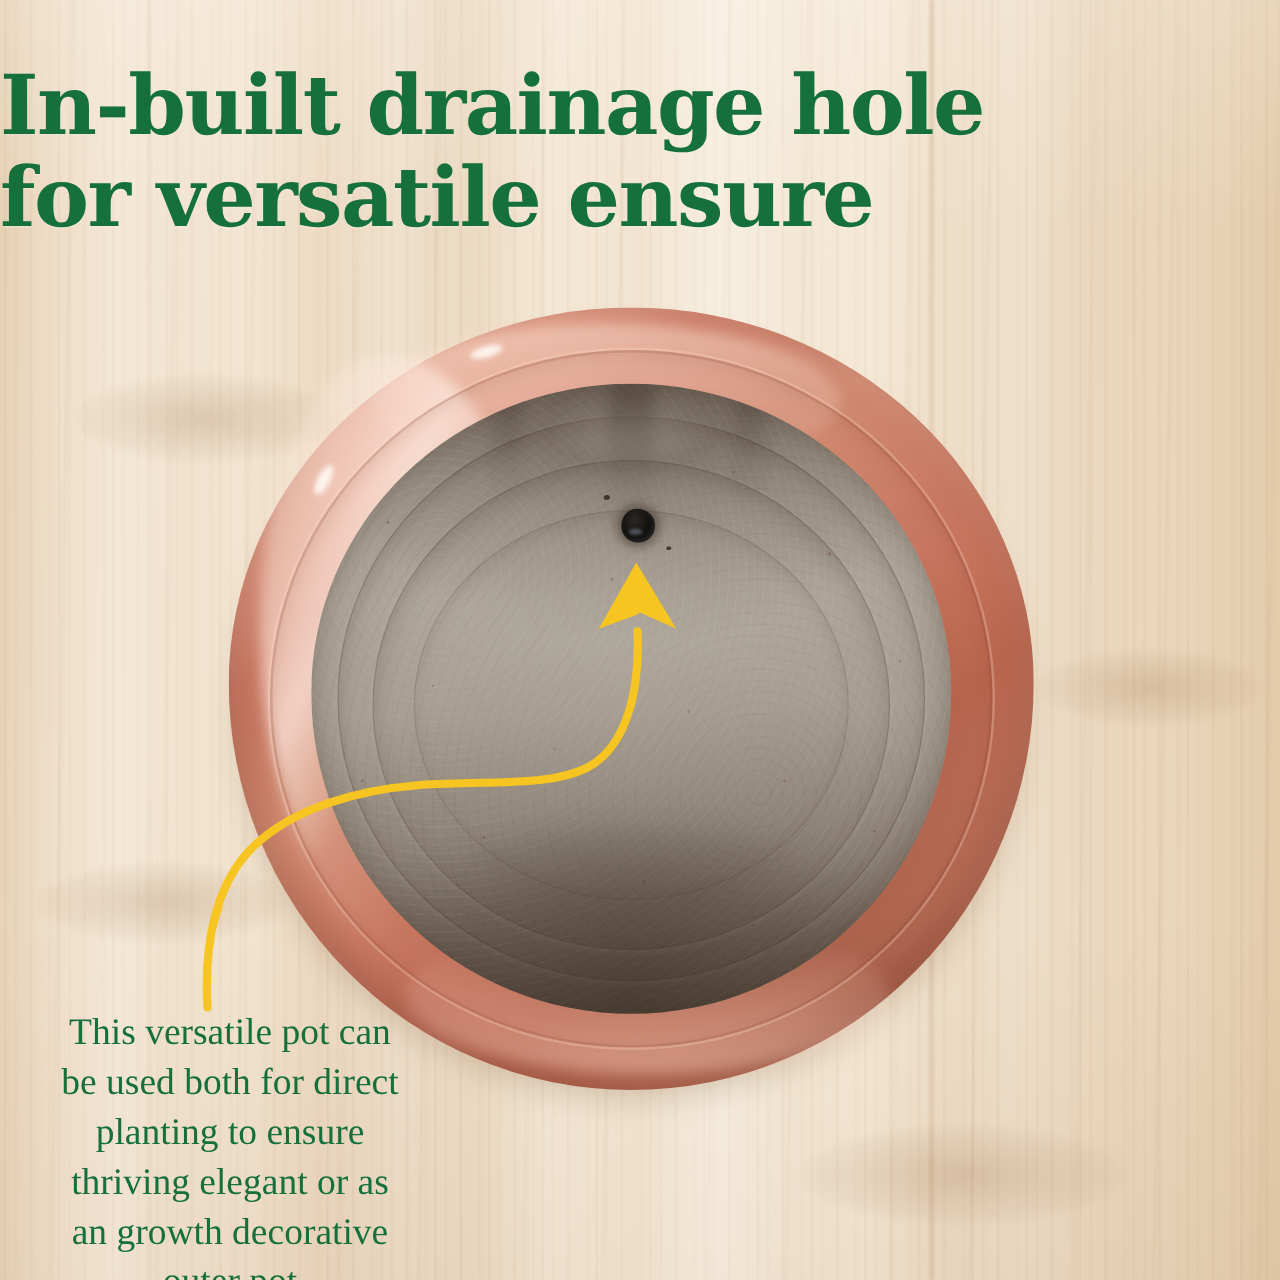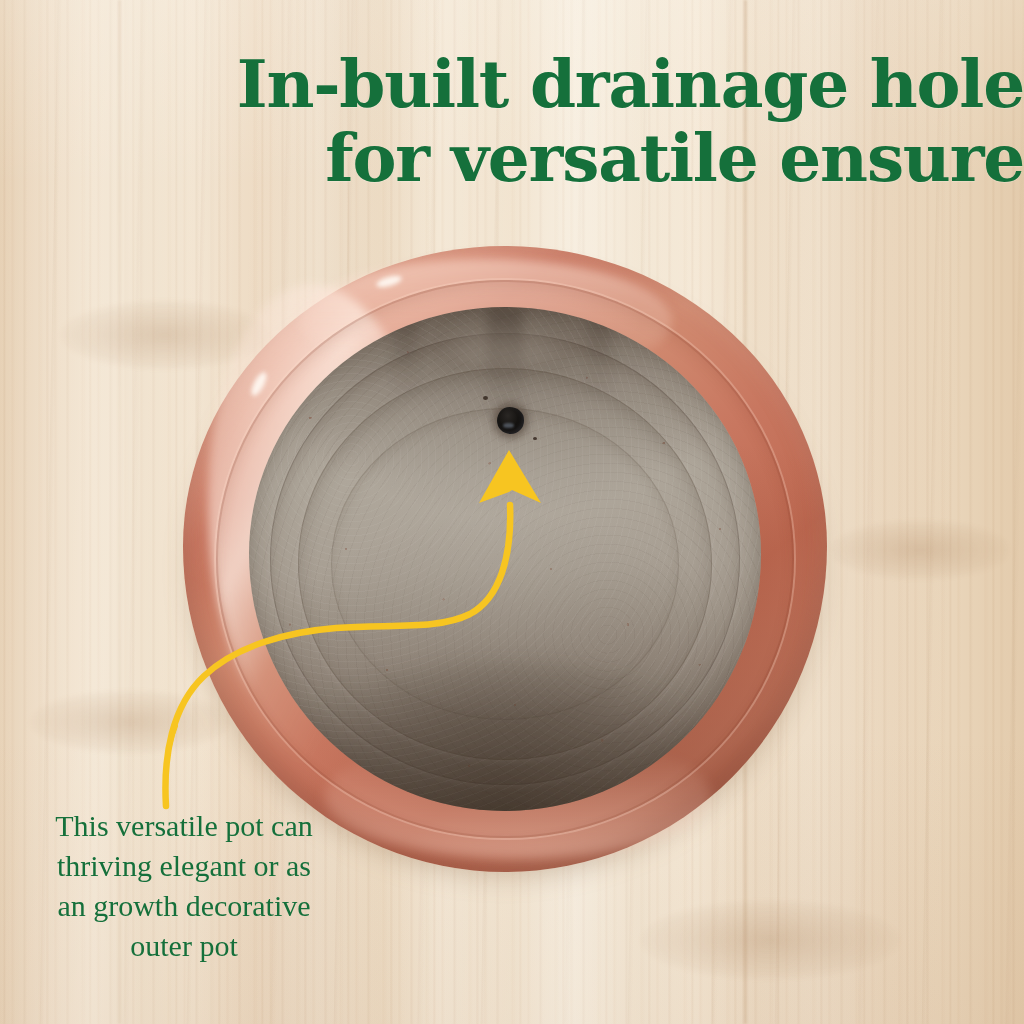--- a/index.html
+++ b/index.html
@@ -298,21 +298,21 @@
 
   
   #arrow-svg{
     position:absolute; left:0; top:0; width:1024px; height:1024px;
     pointer-events:none;
   }
 
   
   #headline{
     position:absolute; left:0; top:48px; width:1024px;
-    text-align:right;
+    text-align:left;
     font-family:"DejaVu Serif", serif;
     font-weight:700;
     font-size:66px;
     line-height:1.12;
     letter-spacing:-1.2px;
     color:#15703b;
     text-shadow:0 1px 0 rgba(255,255,255,0.18);
   }
   #headline .hl-line{ display:block; white-space:nowrap; }
 
@@ -394,18 +394,20 @@
              Z" fill="#f7c521"></path>
   </svg>
 
   <div id="headline">
     <span class="hl-line">In-built drainage hole</span>
     <span class="hl-line">for versatile ensure</span>
   </div>
 
   <div id="caption">
     <span class="cap-line">This versatile pot can</span>
+    <span class="cap-line">be used both for direct</span>
+    <span class="cap-line">planting to ensure</span>
     <span class="cap-line">thriving elegant or as</span>
     <span class="cap-line">an growth decorative</span>
     <span class="cap-line">outer pot</span>
   </div>
 
 </div>
 
 </body></html>

